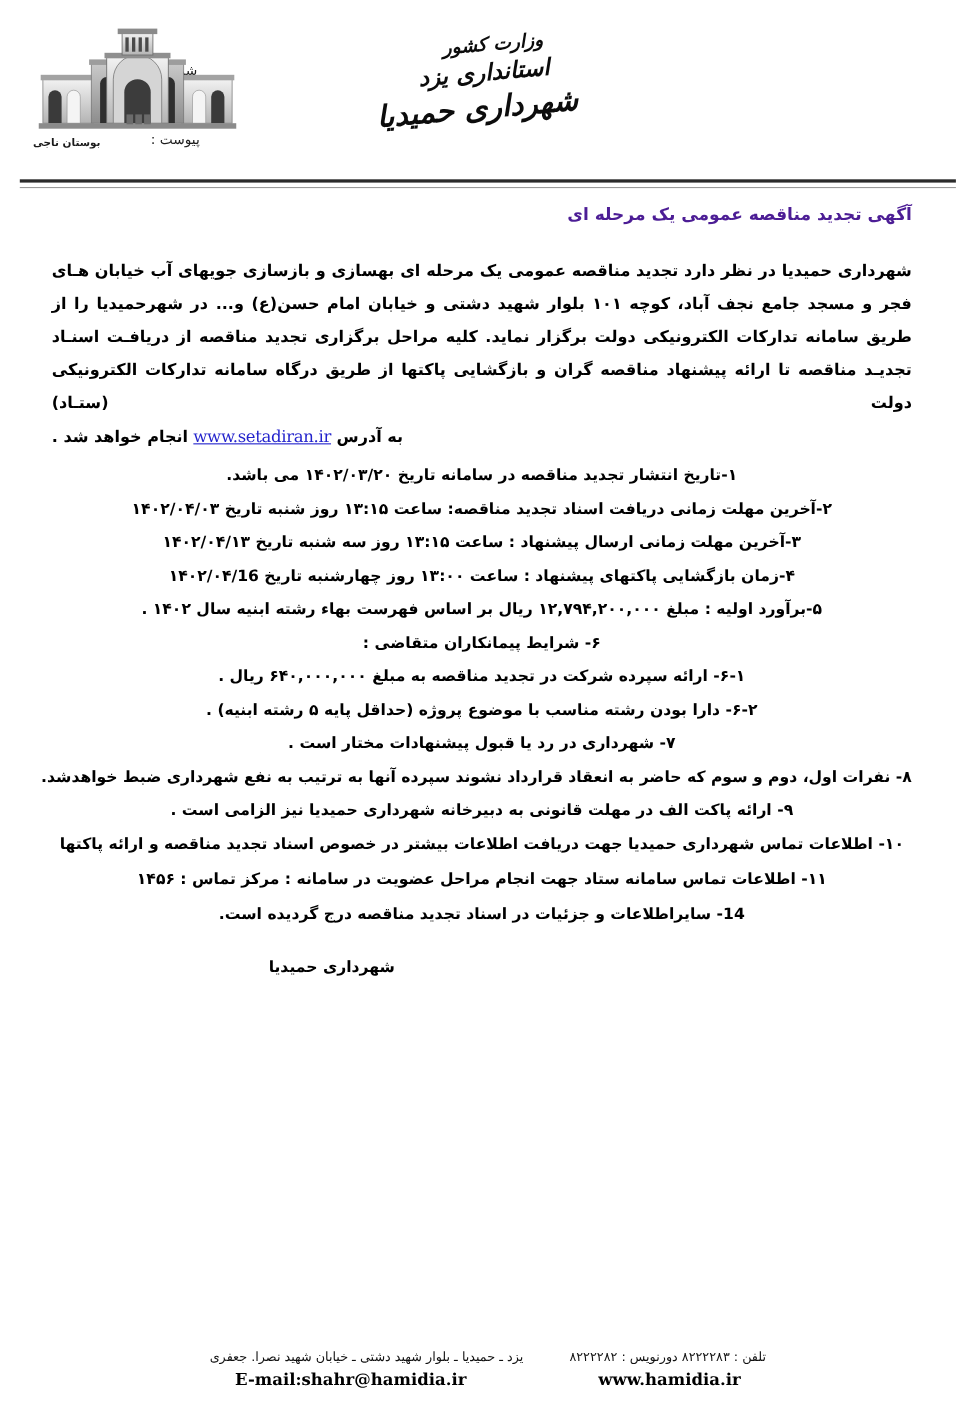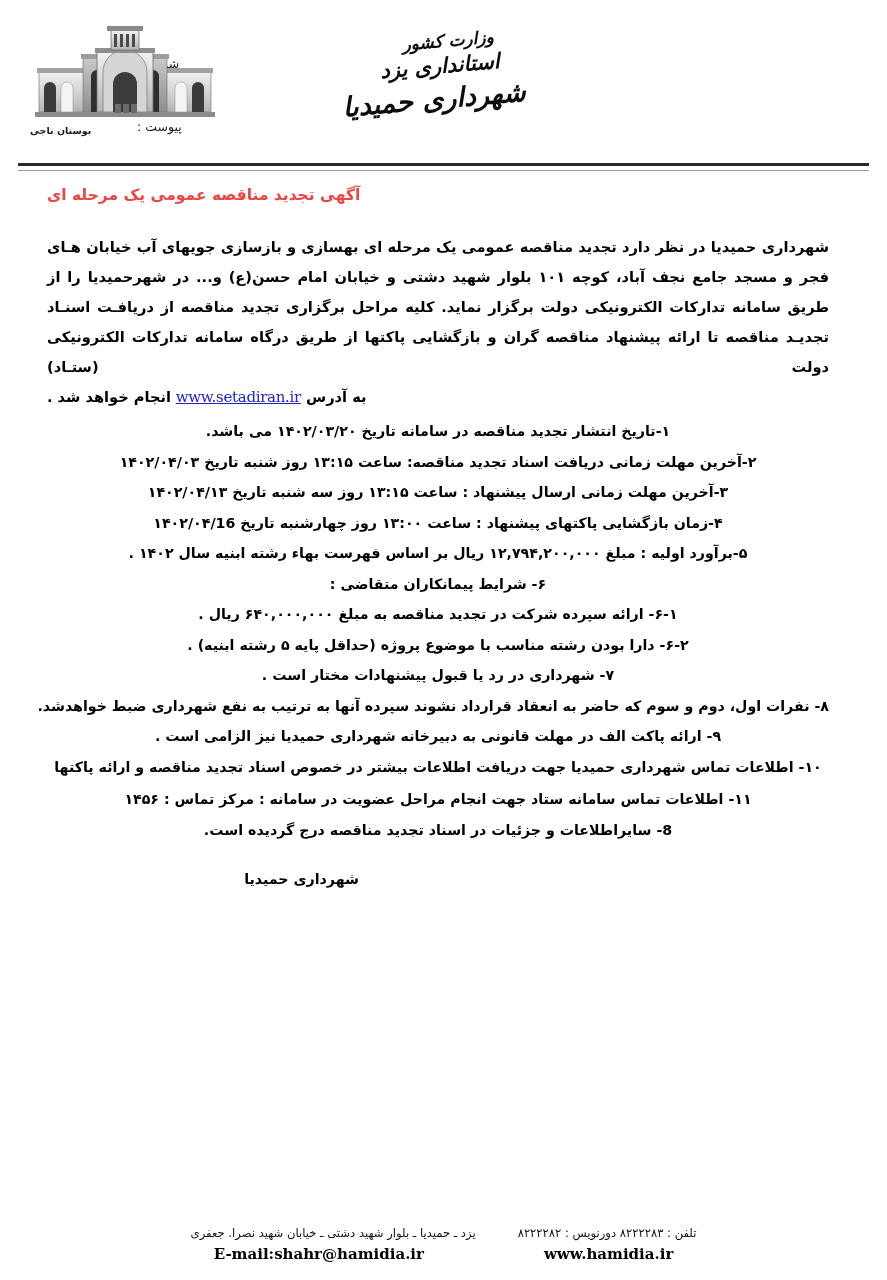--- a/index.html
+++ b/index.html
@@ -106,25 +106,25 @@
   .doc-body {
     position: absolute;
     top: 186px;
     right: 58px;
     width: 782px;
     direction: rtl;
     text-align: right;
   }
 
   .doc-title {
-    text-align: left;
+    text-align: right;
     font-family: "DejaVu Sans", sans-serif;
     font-size: 15.5px;
     font-weight: 700;
-    color: #ef4444;
+    color: #4c1d95;
     letter-spacing: -0.2px;
     margin: 0 0 28px 0;
   }
 
   .intro {
     font-family: "DejaVu Sans", sans-serif;
     font-size: 14.6px;
     font-weight: 700;
     line-height: 30px;
     text-align: justify;
@@ -322,21 +322,21 @@
     <li class="sub">۶-۲- دارا بودن رشته مناسب با موضوع پروژه (حداقل پایه ۵ رشته ابنیه) .</li>
     <li>۷- شهرداری در رد یا قبول پیشنهادات مختار است .</li>
     <li>۸- نفرات اول، دوم و سوم که حاضر به انعقاد قرارداد نشوند سپرده آنها به ترتیب به نفع شهرداری ضبط خواهدشد.</li>
     <li>۹- ارائه پاکت الف در مهلت قانونی به دبیرخانه شهرداری حمیدیا  نیز الزامی است .</li>
     <li>۱۰- اطلاعات تماس شهرداری حمیدیا جهت دریافت اطلاعات بیشتر در خصوص اسناد تجدید مناقصه  و ارائه پاکتها</li>
   </ol>
 
 
   <ol class="clauses">
     <li>۱۱- اطلاعات تماس سامانه ستاد جهت انجام مراحل عضویت در سامانه : مرکز تماس : ۱۴۵۶</li>
-    <li>8- سایراطلاعات و جزئیات در اسناد تجدید مناقصه درج گردیده است.</li>
+    <li>14- سایراطلاعات و جزئیات در اسناد تجدید مناقصه درج گردیده است.</li>
   </ol>
 
   <div class="signature">شهرداری حمیدیا</div>
 </div>
 
 <div class="doc-footer">
   <div class="footer-row footer-row-1">
     <span>تلفن : ۸۲۲۲۲۸۳ دورنویس : ۸۲۲۲۲۸۲</span>
     <span>یزد ـ حمیدیا ـ بلوار شهید دشتی ـ خیابان شهید نصرا. جعفری</span>
   </div>

